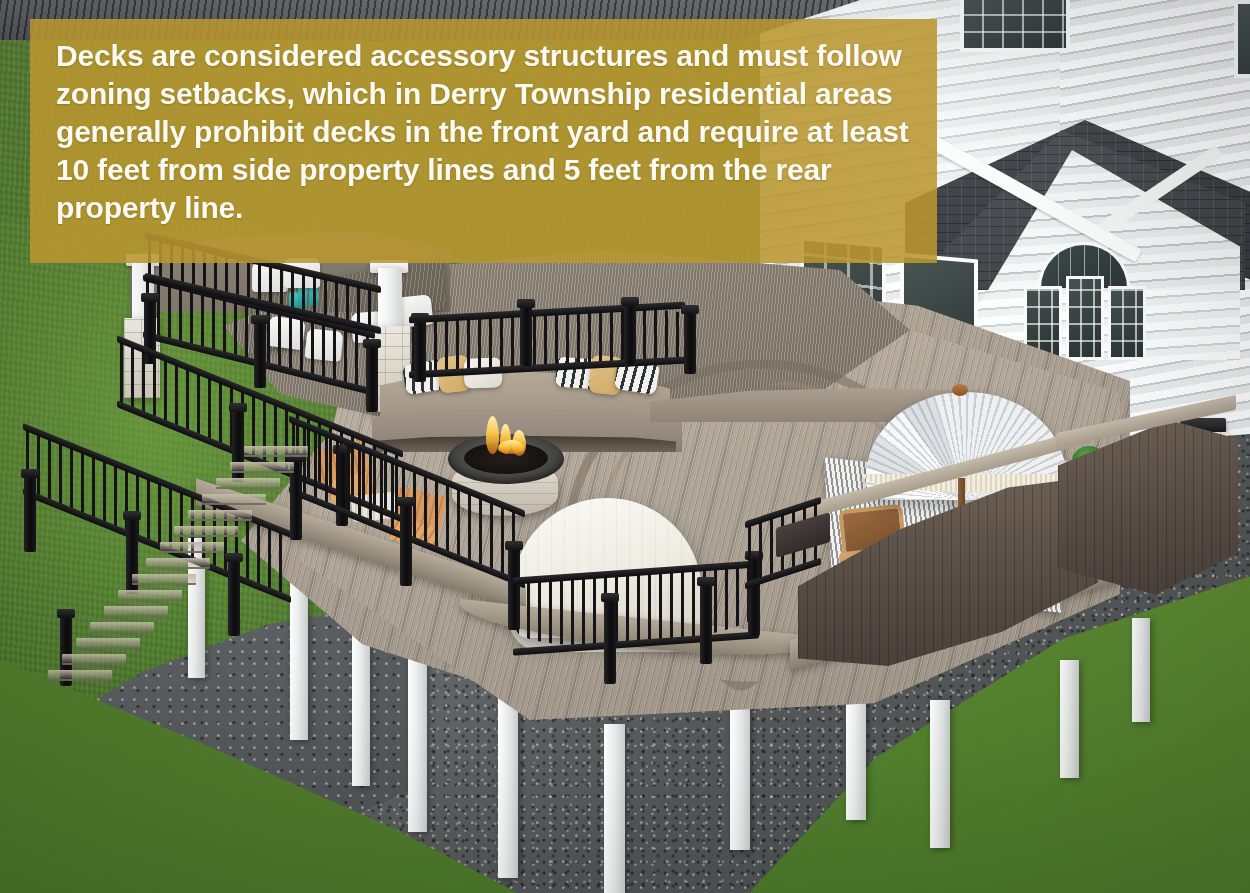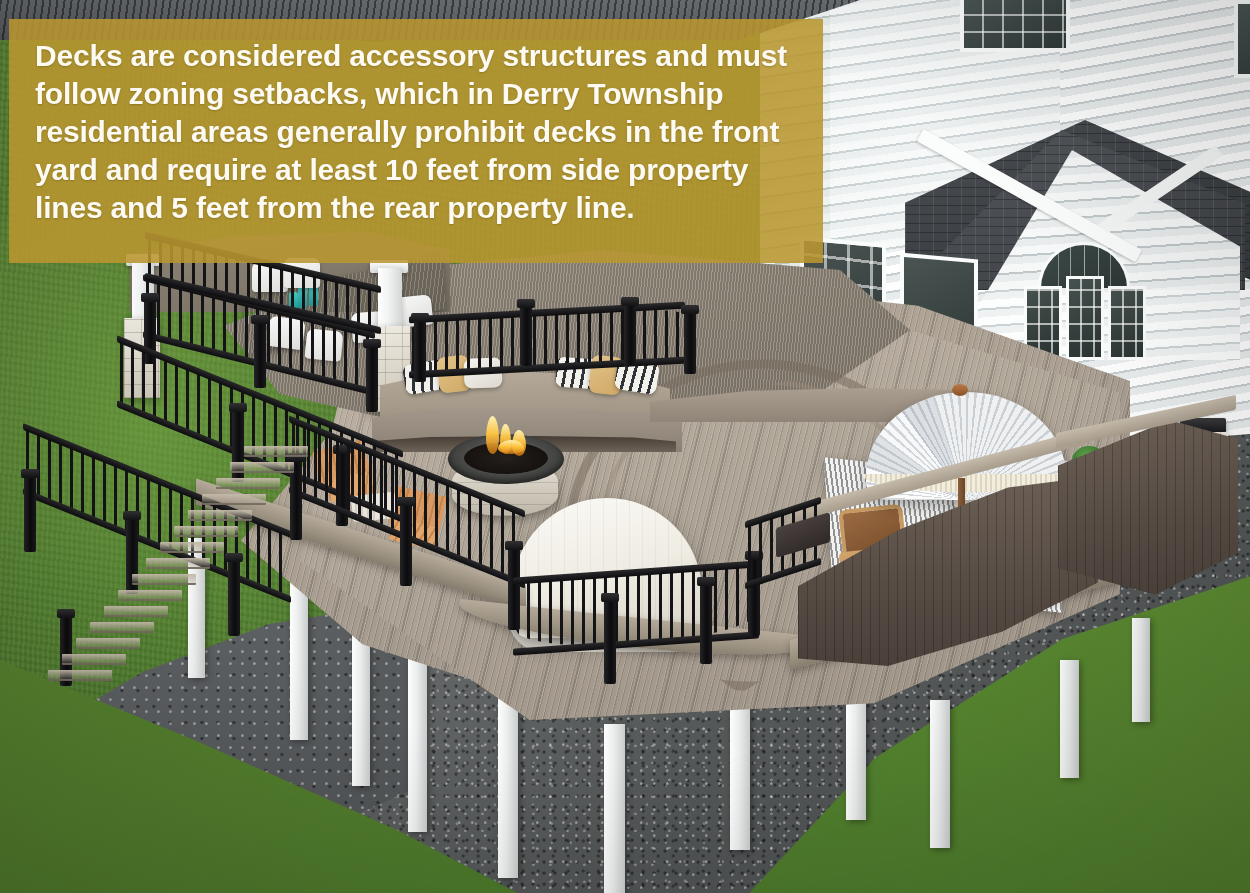--- a/index.html
+++ b/index.html
@@ -532,21 +532,21 @@
     border-radius:7px 7px 4px 4px;
     box-shadow:0 2px 4px rgba(0,0,0,.28);
   }
   .bottle {
     position:absolute; width:9px; height:22px;
     background:linear-gradient(180deg,#45c6c0,#1f938f); border-radius:3px 3px 2px 2px;
   }
 
   
   .overlay {
-    position:absolute; left:9px; top:19px; width:814px; height:244px;
+    position:absolute; left:30px; top:19px; width:907px; height:244px;
     background:rgba(186,150,48,.88);
     padding:18px 27px 0 26px;
     box-sizing:border-box;
   }
   .overlay p {
     color:#fcfaf2;
     font-family:"Liberation Sans", sans-serif;
     font-weight:bold;
     font-size:30px;
     line-height:38px;

